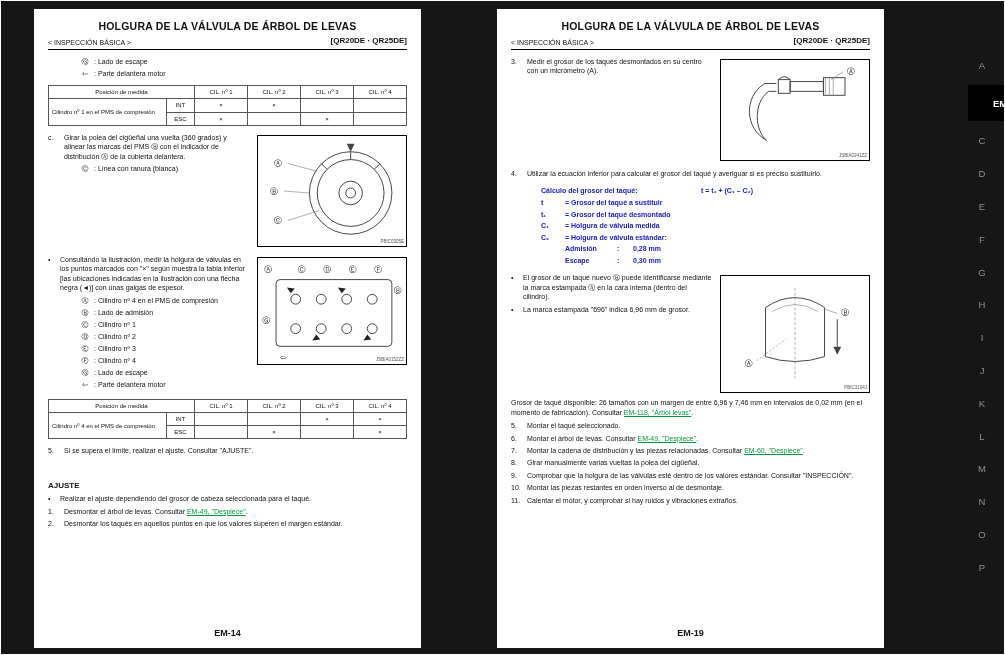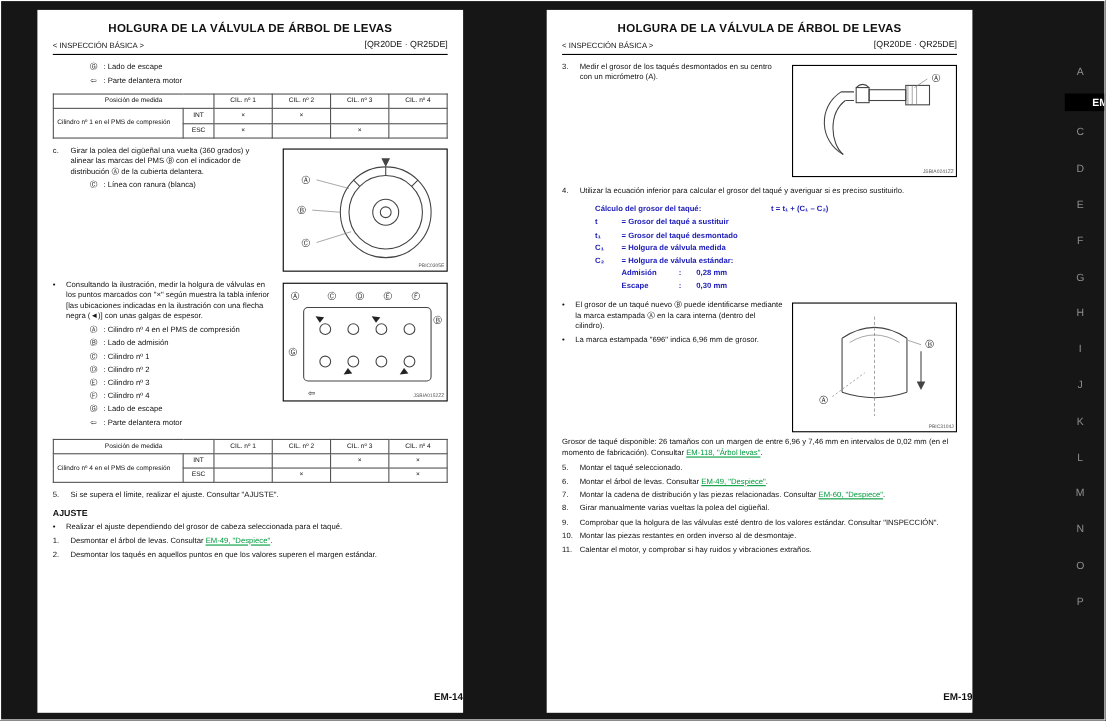--- a/index.html
+++ b/index.html
@@ -7,21 +7,21 @@
   .frame { position:relative; width:1005px; height:655px; background:#161616; border:1px solid #ffffff; overflow:hidden; }
   .page { position:absolute; top:8px; width:387px; height:639px; background:#ffffff; color:#111;
           padding:10px 14px 24px 14px; font-size:7px; line-height:1.35; }
   .page-left { left:33px; }
   .page-right { left:496px; }
 
   .ptitle { text-align:center; font-size:10.5px; font-weight:bold; letter-spacing:.2px; margin-bottom:3px; }
   .subrow { display:flex; justify-content:space-between; align-items:flex-end;
             border-bottom:1.5px solid #000; padding-bottom:2px; margin-bottom:7px; }
   .section { font-size:7px; }
-  .engines { font-size:8px; font-weight:normal; }
+  .engines { font-size:8px; font-weight:bold; }
 
   .legend-row { display:flex; margin:2.5px 0 2.5px 28px; }
   .lsym { width:18px; text-align:center; flex:none; }
   .legend-list { margin-top:4px; }
 
   .mtable { width:100%; border-collapse:collapse; font-size:6px; margin:7px 0; }
   .mtable td { border:1px solid #555; padding:2px 3px; text-align:center; height:10px; }
   .mtable .rowlabel { text-align:left; width:118px; }
   .mtable .subcol { width:28px; }
   .mtable .th { font-size:6px; }
@@ -30,42 +30,42 @@
   .num { width:16px; flex:none; }
   .stext { flex:1; }
   .bullet { display:flex; margin:3px 0; }
   .bsym { width:12px; flex:none; text-align:left; }
 
   .fig { float:right; width:150px; border:1px solid #000; position:relative; margin:2px 0 5px 8px; background:#fff; }
   .fig svg { display:block; }
   .figcode { position:absolute; right:2px; bottom:1px; font-size:4.5px; color:#555; }
   .clear { clear:both; }
 
-  .heading { font-weight:bold; font-size:8px; margin:6px 0 3px; }
+  .heading { font-weight:bold; font-size:8px; margin:25px 0 3px; }
 
   .formula { color:#1a1ab8; font-weight:bold; margin:7px 0 7px 30px; line-height:1.65; }
   .f-titlerow { display:flex; }
   .f-title { width:160px; flex:none; }
   .f-def { display:flex; }
   .f-sym { width:24px; flex:none; }
   .f-val { display:flex; margin-left:24px; }
   .f-vlabel { width:52px; flex:none; }
   .f-vsep { width:16px; flex:none; }
 
   .link { color:#009a3d; text-decoration:underline; cursor:pointer; }
 
   .note-head { font-weight:bold; font-size:7.5px; margin-top:9px; }
   .note-body { margin-bottom:4px; }
 
-  .pfooter { position:absolute; bottom:9px; left:0; right:0; text-align:right; font-weight:bold; font-size:9px; }
+  .pfooter { position:absolute; bottom:9px; left:0; right:0; text-align:center; font-weight:bold; font-size:9px; }
 
   .tabs { position:absolute; right:0; top:48px; width:44px; display:flex; flex-direction:column; align-items:center; }
   .tab { height:32.8px; width:100%; display:flex; align-items:center; justify-content:center;
          color:#8f8f8f; font-size:9.5px; }
-  .tab.active { align-self:flex-end; width:36px; height:16px; margin:3.4px 0; background:#000;
+  .tab.active { align-self:flex-end; width:36px; height:36px; margin:3.4px 0; background:#000;
                 color:#fff; font-weight:bold;padding-left:28px; }
 
   svg text { font-family:"Liberation Sans", sans-serif; font-size:8px; fill:#222; }
   .art { stroke:#444; fill:none; stroke-width:1; }
   .artthin { stroke:#777; fill:none; stroke-width:.6; }
 </style>
 </head>
 <body>
 
 <div class="frame">

